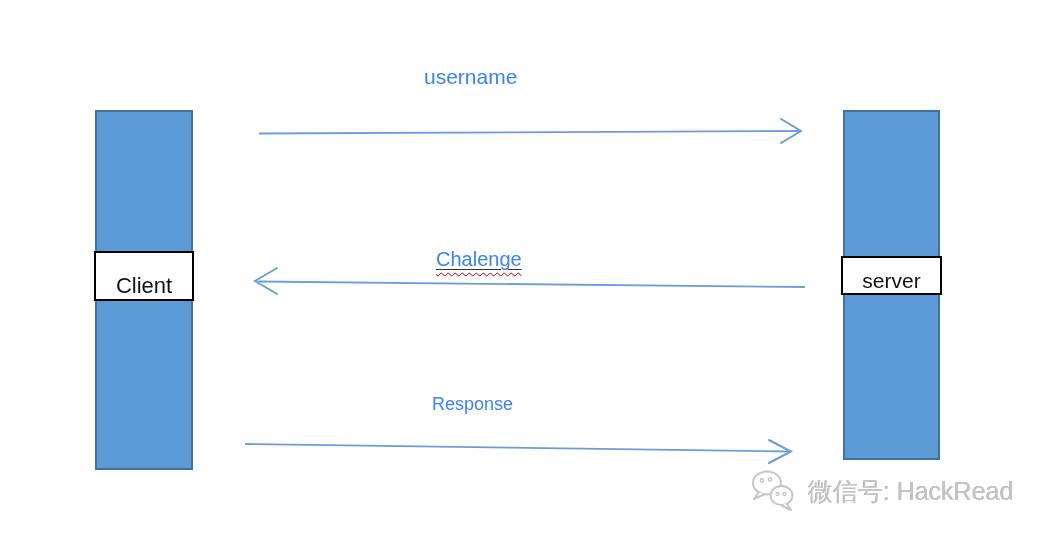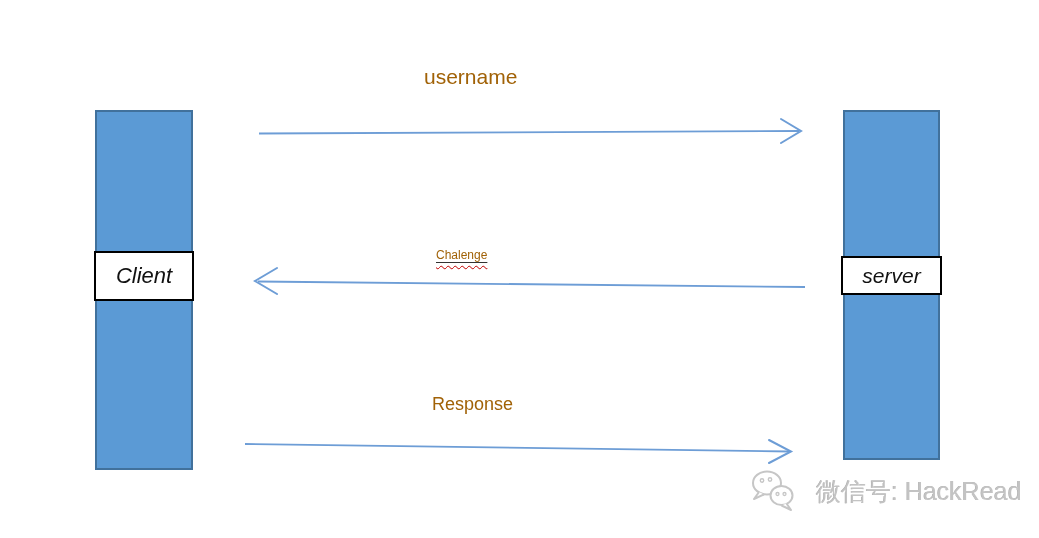--- a/index.html
+++ b/index.html
@@ -22,34 +22,33 @@
     box-sizing: border-box;
   }
   .lifeline.client { left: 95px; top: 110px; width: 98px; height: 360px; }
   .lifeline.server { left: 843px; top: 110px; width: 97px; height: 350px; }
   .actor-box {
     position: absolute;
     background: #ffffff;
     border: 2px solid #000000;
     box-sizing: border-box;
     display: flex;
-    align-items: center;
+    align-items: flex-end;
     justify-content: center;
     color: #111111;
-    font-style: italic;
   }
   .actor-box.client { left: 94px; top: 251px; width: 100px; height: 50px; font-size: 22px; }
   .actor-box.server { left: 841px; top: 256px; width: 101px; height: 39px; font-size: 21px; }
   .msg-label {
     position: absolute;
-    color: #a16207;
+    color: #3b82f6;
     white-space: nowrap;
   }
   .msg-label.username { left: 424px; top: 65px; font-size: 21px; }
-  .msg-label.chalenge { left: 436px; top: 248px; font-size: 12px; }
+  .msg-label.chalenge { left: 436px; top: 248px; font-size: 20px; }
   .msg-label.response { left: 432px; top: 394px; font-size: 18px; }
   .underline-solid {
     text-decoration: underline solid #333333;
     text-decoration-thickness: 1px;
     text-underline-offset: 3px;
   }
   .underline-wavy {
     text-decoration: underline wavy #c00000;
     text-decoration-thickness: 1px;
     text-underline-offset: 6px;
@@ -71,21 +70,21 @@
     fill: none;
     stroke-linecap: round;
     stroke-linejoin: miter;
   }
   .watermark {
     position: absolute;
     left: 750px;
     top: 468px;
     display: flex;
     align-items: center;
-    gap: 20px;
+    gap: 12px;
     justify-content: space-between;
   }
   .watermark-text {
     color: #c3c3c3;
     font-size: 25px;
     white-space: nowrap;
     text-shadow: 1px 1px 0 #ffffff, -0.5px -0.5px 0 #aaaaaa;
   }
   .wechat-svg { display: block; }
 </style>

